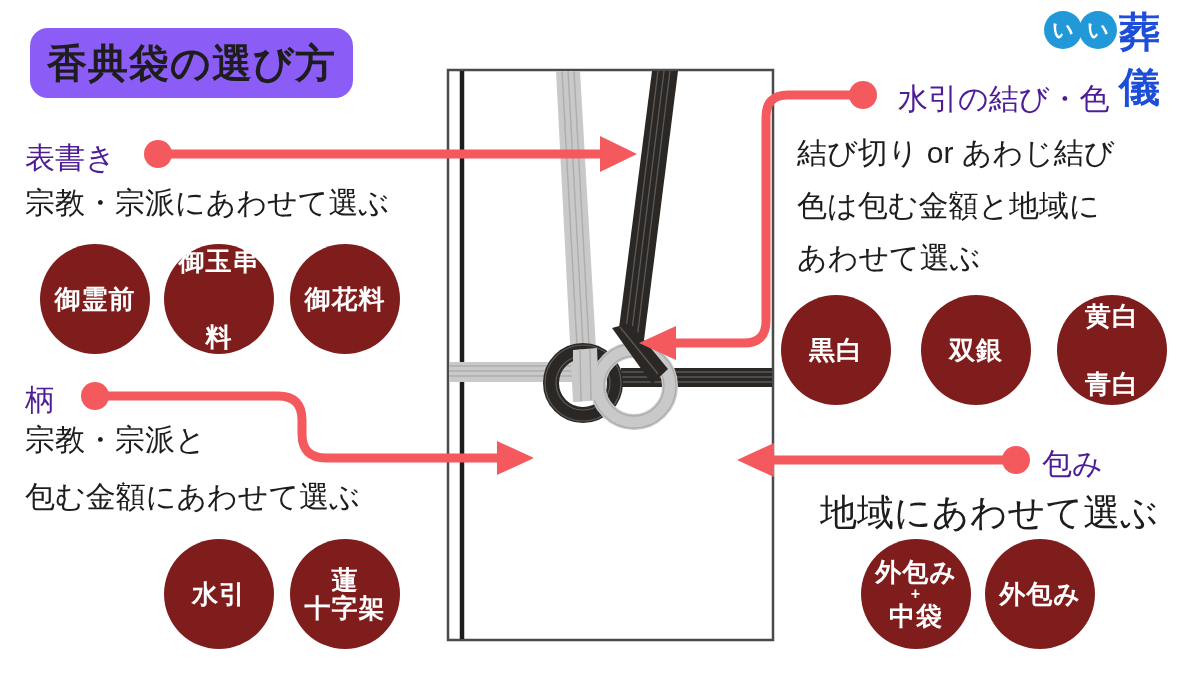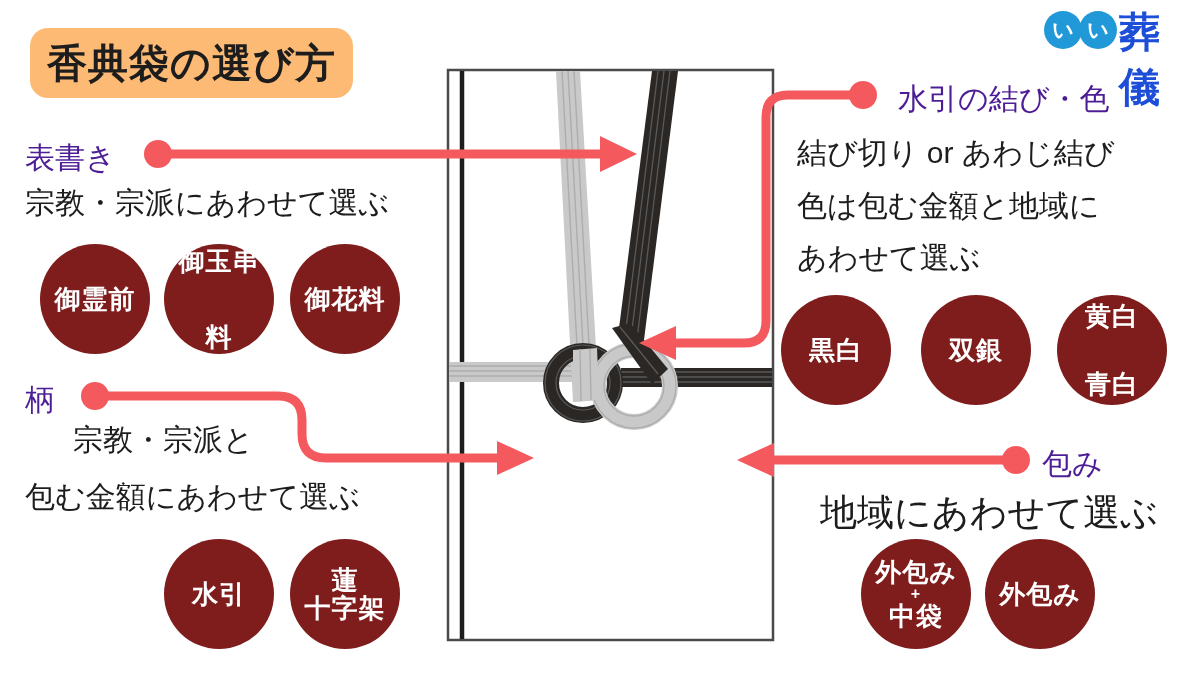--- a/index.html
+++ b/index.html
@@ -4,21 +4,21 @@
 <style>
   html,body{margin:0;padding:0;background:#fff;}
   .canvas{
     position:relative;width:1200px;height:675px;background:#ffffff;overflow:hidden;
     font-family:"Liberation Sans","DejaVu Sans",sans-serif;color:#1d1d1d;
   }
   .abs{position:absolute;white-space:nowrap;}
   svg.layer{position:absolute;left:0;top:0;z-index:1;}
   .txt{z-index:2;}
   .title-box{
-    left:30px;top:28px;width:323px;height:70px;background:#fdba74;border-radius:18px;
+    left:30px;top:28px;width:323px;height:70px;background:#8b5cf6;border-radius:18px;
     display:flex;align-items:center;justify-content:center;
     font-size:40px;font-weight:800;letter-spacing:1px;z-index:2;
   }
   .red-label{color:#4c1d95;font-weight:400;font-size:30px;z-index:2;}
   .body-text{font-size:30px;font-weight:500;z-index:2;}
   .circle{
     position:absolute;width:110px;height:110px;border-radius:50%;background:#7f1d1d;
     color:#fff;display:flex;flex-direction:column;align-items:center;justify-content:center;
     font-weight:800;font-size:26px;line-height:1.08;text-align:center;z-index:2;letter-spacing:1px;
   }
@@ -122,21 +122,21 @@
   </div>
   <div class="circle" style="left:164px;top:244px;gap:48px;">
     <span>御玉串</span>
     <span>料</span>
   </div>
   <div class="circle" style="left:290px;top:244px;">
     <span>御花料</span>
   </div>
 
   <div class="abs red-label txt" style="left:25px;top:380px;">柄</div>
-  <div class="abs body-text txt" style="left:25px;top:420px;margin-left:48px;">宗教・宗派と</div>
+  <div class="abs body-text txt" style="left:25px;top:420px;">宗教・宗派と</div>
   <div class="abs body-text txt" style="left:25px;top:477px;">包む金額にあわせて選ぶ</div>
   <div class="circle" style="left:164px;top:539px;">
     <span>水引</span>
   </div>
   <div class="circle" style="left:290px;top:539px;">
     <span>蓮</span>
     <span>十字架</span>
   </div>
 
   <div class="abs red-label txt" style="left:898px;top:79px;">水引の結び・色</div>

